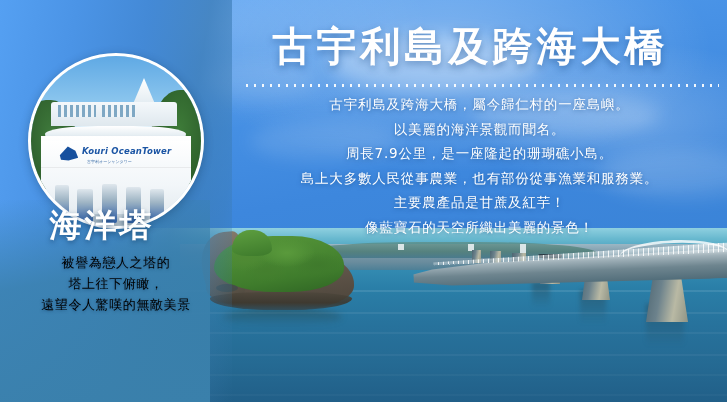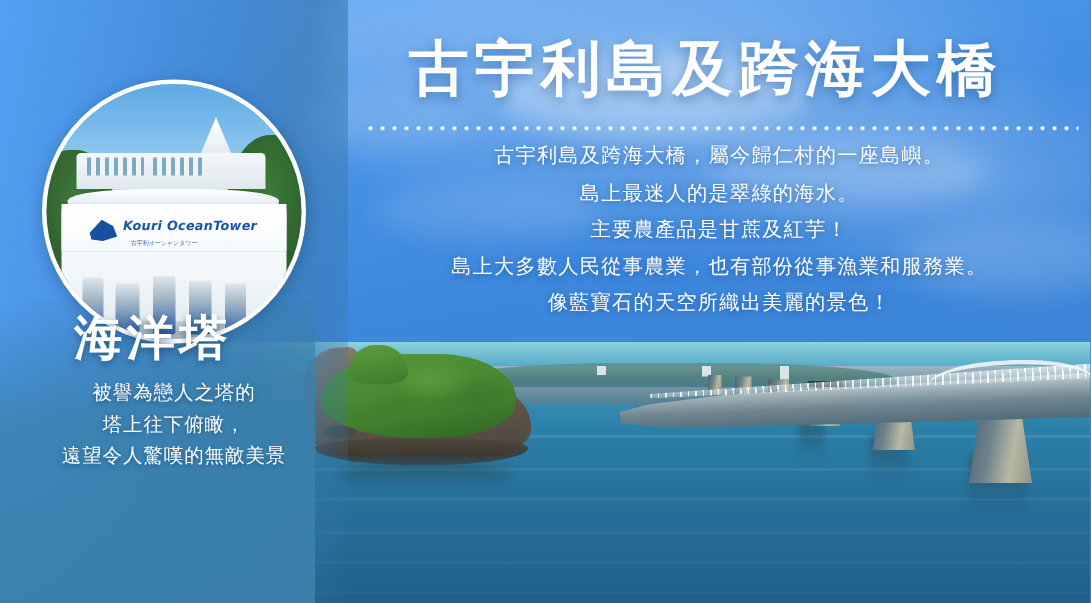--- a/index.html
+++ b/index.html
@@ -247,21 +247,21 @@
   
   .left-title{
     position:absolute; left:0; top:208px; width:204px;
     text-align:center; color:#ffffff;
     font-size:32px; font-weight:bold; letter-spacing:3px;
     text-shadow:0 2px 5px rgba(15,55,95,.55);
     line-height:1.1;
   }
   .left-sub{
     position:absolute; left:0; top:252px; width:232px;
-    text-align:center; color:#ffffff;
+    text-align:center; color:#000000;
     font-size:13px; line-height:1.62; letter-spacing:.6px;
     text-shadow:0 1px 3px rgba(15,55,95,.55);
   }
   .left-sub div{ white-space:nowrap; }
 
   .main-title{
     position:absolute; left:214px; right:0; top:22px;
     text-align:center; color:#ffffff;
     font-size:40px; font-weight:bold; letter-spacing:4px;
     text-shadow:0 3px 7px rgba(12,60,120,.42);
@@ -374,19 +374,20 @@
   <div class="left-sub">
     <div>被譽為戀人之塔的</div>
     <div>塔上往下俯瞰，</div>
     <div>遠望令人驚嘆的無敵美景</div>
   </div>
 
   <div class="main-title">古宇利島及跨海大橋</div>
   <div class="dots"></div>
   <div class="body-text">
     <div>古宇利島及跨海大橋，屬今歸仁村的一座島嶼。</div>
-    <div>島上最迷人的是翠綠的海水。</div>
+    <div>以美麗的海洋景觀而聞名。</div>
+    <div>周長7.9公里，是一座隆起的珊瑚礁小島。</div>
+    <div>島上大多數人民從事農業，也有部份從事漁業和服務業。</div>
     <div>主要農產品是甘蔗及紅芋！</div>
-    <div>島上大多數人民從事農業，也有部份從事漁業和服務業。</div>
     <div>像藍寶石的天空所織出美麗的景色！</div>
   </div>
 
 </div>
 
 </body></html>

